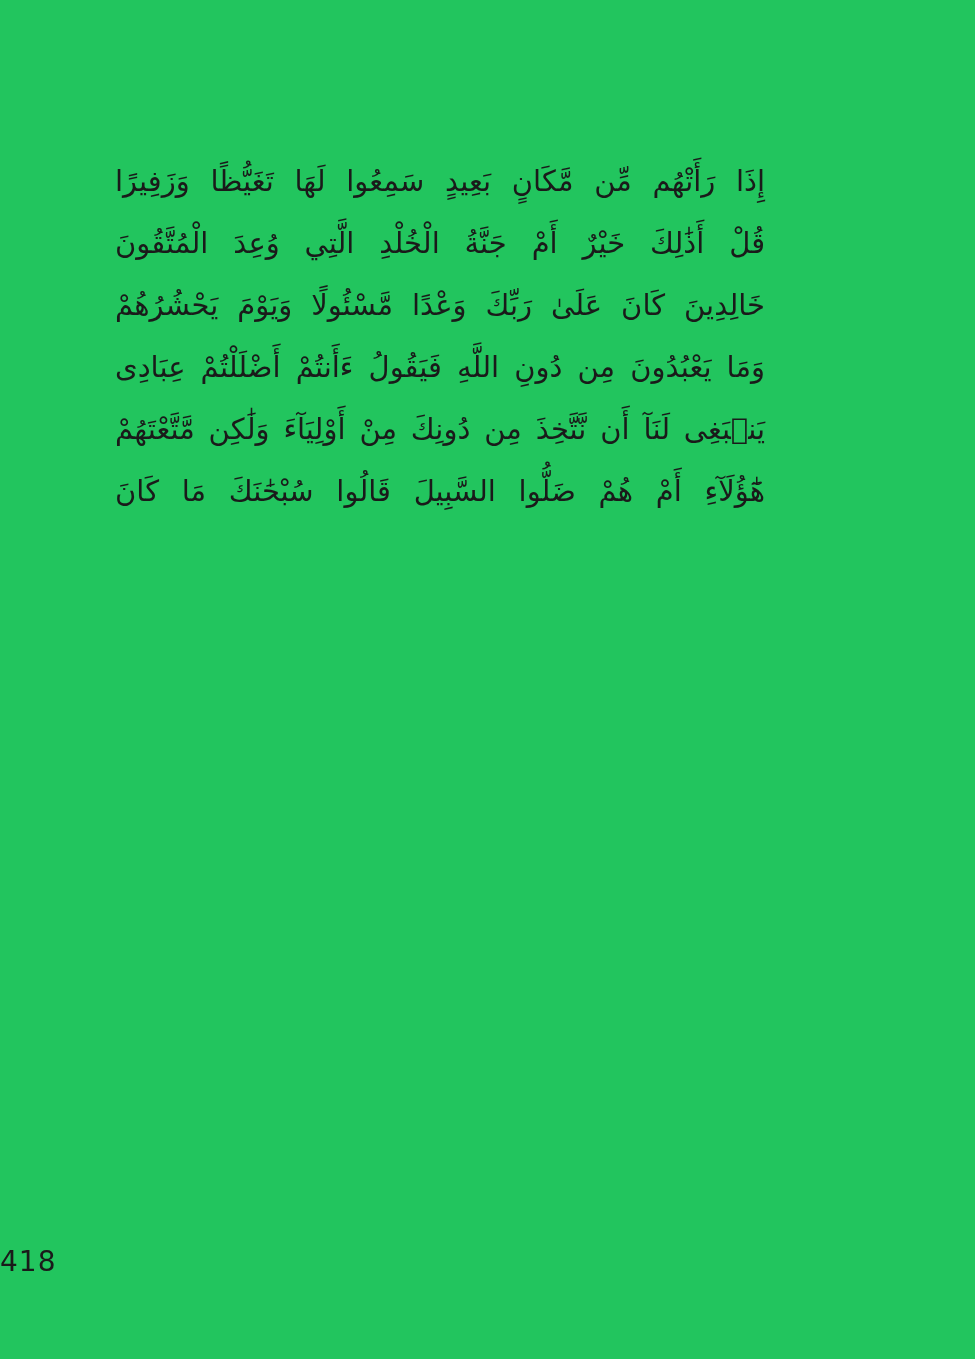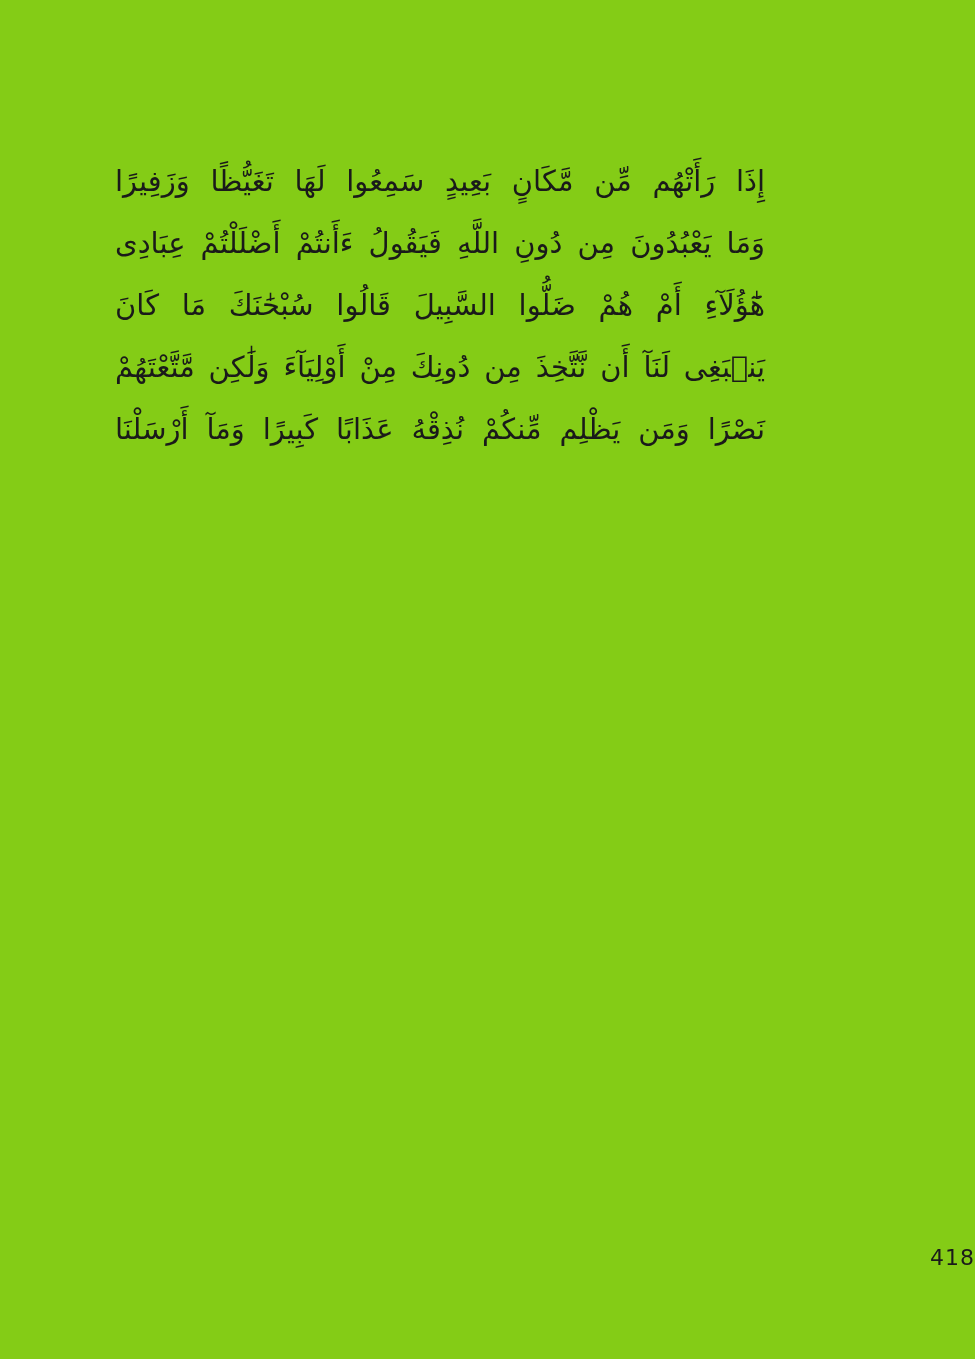--- a/index.html
+++ b/index.html
@@ -11,21 +11,21 @@
     width: 975px;
     height: 1359px;
     background: #ffffff;
     font-family: "Liberation Serif", serif;
     overflow: hidden;
   }
   .page {
     position: relative;
     width: 975px;
     height: 1359px;
-    background: #84cc16;
+    background: #22c55e;
     box-sizing: border-box;
   }
   .text-block {
     position: absolute;
     left: 115px;
     top: 150px;
     width: 650px;
     direction: rtl;
     text-align: justify;
     text-align-last: justify;
@@ -41,35 +41,36 @@
     text-align-last: justify;
     white-space: nowrap;
     letter-spacing: 0px;
     word-spacing: 2px;
   }
   .page-number {
     position: absolute;
     left: 0;
     right: 0;
     top: 1245px;
-    text-align: right;
+    text-align: left;
     font-family: "DejaVu Sans", sans-serif;
-    font-size: 22px;
+    font-size: 28px;
     color: #1a1a1a;
     letter-spacing: 1px;
   }
 </style>
 </head>
 <body>
 
 <div class="page">
 
   <div class="text-block">
     <div class="aya-line">إِذَا رَأَتْهُم مِّن مَّكَانٍ بَعِيدٍ سَمِعُوا لَهَا تَغَيُّظًا وَزَفِيرًا</div>
+    <div class="aya-line">قُلْ أَذَٰلِكَ خَيْرٌ أَمْ جَنَّةُ الْخُلْدِ الَّتِي وُعِدَ الْمُتَّقُونَ</div>
+    <div class="aya-line">خَالِدِينَ كَانَ عَلَىٰ رَبِّكَ وَعْدًا مَّسْئُولًا وَيَوْمَ يَحْشُرُهُمْ</div>
     <div class="aya-line">وَمَا يَعْبُدُونَ مِن دُونِ اللَّهِ فَيَقُولُ ءَأَنتُمْ أَضْلَلْتُمْ عِبَادِى</div>
+    <div class="aya-line">يَنۢبَغِى لَنَآ أَن نَّتَّخِذَ مِن دُونِكَ مِنْ أَوْلِيَآءَ وَلَٰكِن مَّتَّعْتَهُمْ</div>
     <div class="aya-line">هَٰٓؤُلَآءِ أَمْ هُمْ ضَلُّوا السَّبِيلَ قَالُوا سُبْحَٰنَكَ مَا كَانَ</div>
-    <div class="aya-line">يَنۢبَغِى لَنَآ أَن نَّتَّخِذَ مِن دُونِكَ مِنْ أَوْلِيَآءَ وَلَٰكِن مَّتَّعْتَهُمْ</div>
-    <div class="aya-line">نَصْرًا وَمَن يَظْلِم مِّنكُمْ نُذِقْهُ عَذَابًا كَبِيرًا وَمَآ أَرْسَلْنَا</div>
   </div>
 
   <div class="page-number">418</div>
 
 </div>
 
 </body></html>

